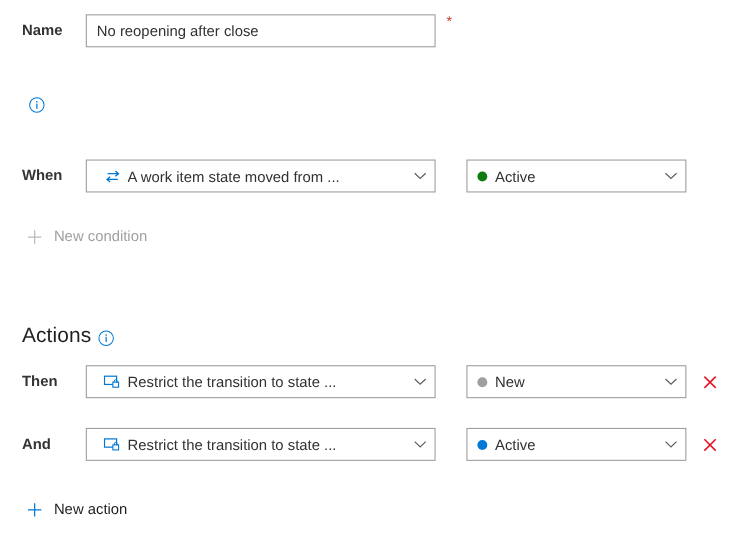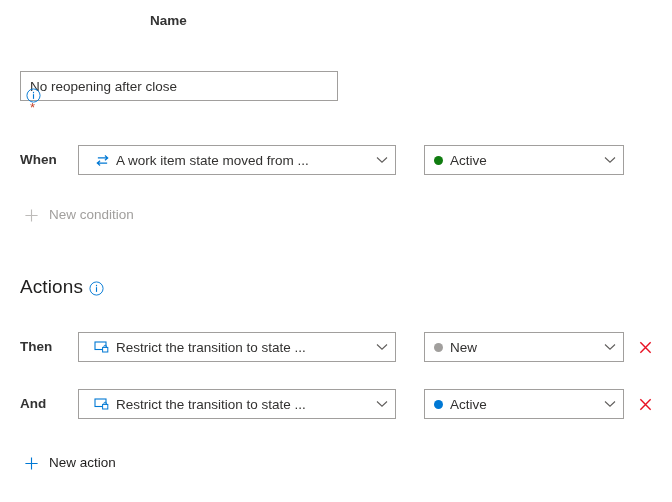--- a/index.html
+++ b/index.html
@@ -32,21 +32,21 @@
   .row-label {
     font-size: 13.5px;
     font-weight: bold;
     color: #333333;
     width: 58px;
     flex: 0 0 58px;
     line-height: 16px;
   }
 
   
-  .name-row { top: 13px; flex-direction: column; }
+  .name-row { top: 13px; }
   .text-input {
     width: 318px;
     height: 30px;
     box-sizing: border-box;
     border: 1px solid #a19f9d;
     background: #ffffff;
     font-family: "Liberation Sans", sans-serif;
     font-size: 13.5px;
     color: #323130;
     padding: 0 9px;
@@ -172,21 +172,21 @@
     line-height: 16px;
   }
   .add-link.enabled .add-text { color: #201f1e; }
   .add-link.disabled { cursor: default; }
   .add-link.disabled .add-text { color: #a19f9d; }
 
   
   #conditions-heading { top: 87px; }
   #when-row          { top: 145px; }
   #new-condition     { top: 206px; }
-  #actions-heading   { top: 275px; justify-content: space-between; }
+  #actions-heading   { top: 294px; justify-content: space-between; }
   #then-row          { top: 332px; }
   #and-row           { top: 389px; }
   #new-action        { top: 454px; }
 </style>
 </head>
 <body>
 
 <div class="rule-form">
 
   <div class="field-row name-row">

